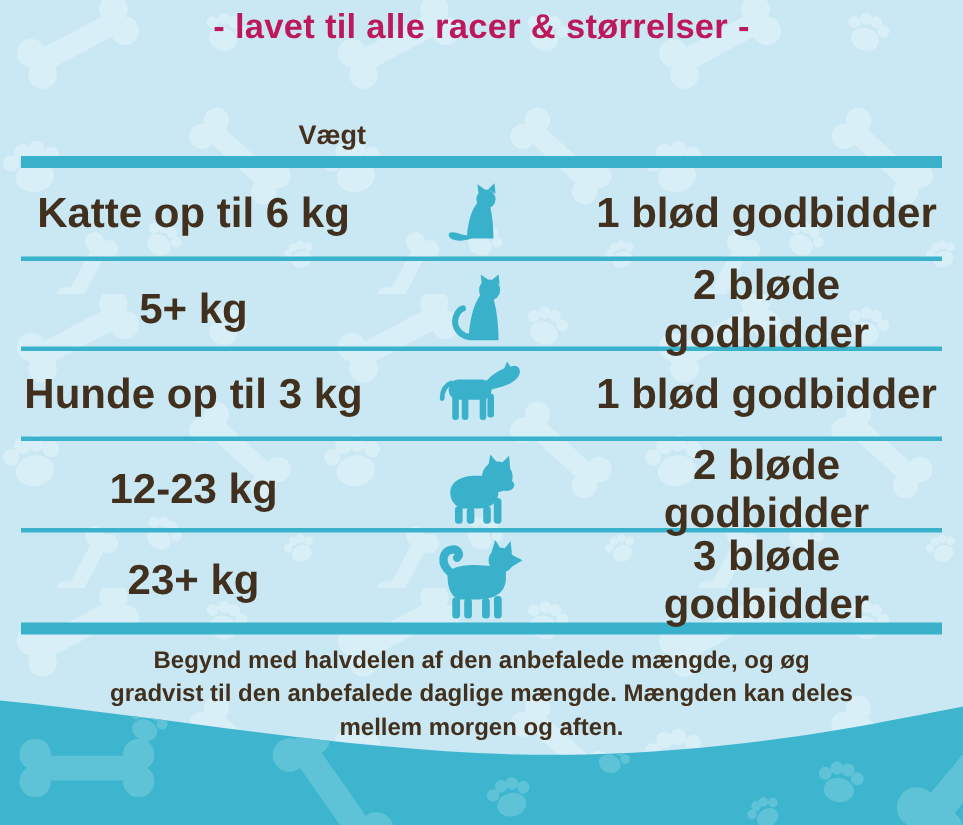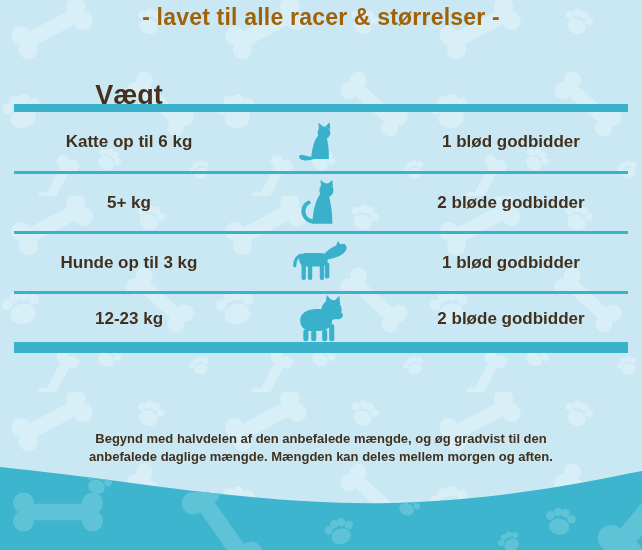--- a/index.html
+++ b/index.html
@@ -7,52 +7,52 @@
     position:relative;
     width:642px;height:550px;
     background:#c9e8f4;
     overflow:hidden;
     font-family:"Liberation Sans",sans-serif;
   }
   .bg-pattern{position:absolute;top:0;left:0;}
   .title{
     position:absolute;top:4px;left:0;width:642px;
     text-align:center;
-    font-size:23px;font-weight:bold;color:#a16207;
+    font-size:23px;font-weight:bold;color:#be185d;
     letter-spacing:0.2px;
   }
   .grid-row{
     display:grid;
     grid-template-columns:230px 150px 234px;
     align-items:center;
   }
   .header-row{
     position:absolute;top:58px;left:14px;width:614px;height:36px;
   }
   .header-cell{
-    text-align:center;
-    font-size:27px;font-weight:bold;color:#45311d;margin-top:22px;
+    text-align:right;
+    font-size:18px;font-weight:bold;color:#45311d;margin-top:22px;
   }
   .dose-table{
     position:absolute;top:104px;left:14px;width:614px;
   }
   .bar{height:8px;background:#39b1cb;}
   .thin-divider{height:3px;background:#3ab2cc;}
   .dose-row{height:59px;}
   .dose-row .cell{text-align:center;}
   .weight-text,.dosing-text{
-    font-size:17px;font-weight:600;color:#41301d;
+    font-size:28px;font-weight:600;color:#41301d;
   }
   .icon-cell{display:flex;justify-content:center;align-items:flex-end;}
   .animal{fill:#39b1cb;}
   .animal .stroke{fill:none;stroke:#39b1cb;}
   .footer-note{
     position:absolute;top:430px;left:72px;width:498px;
     text-align:center;
-    font-size:13px;font-weight:bold;color:#41301d;
+    font-size:16px;font-weight:bold;color:#41301d;
     line-height:1.4;
   }
   .wave{position:absolute;top:450px;left:0;}
 </style>
 </head>
 <body>
 
 <div class="poster">
 
   <svg class="bg-pattern" width="642" height="550" viewBox="0 0 642 550">
@@ -140,40 +140,58 @@
           <rect x="46.5" y="27" width="5.5" height="20" rx="2.5"></rect>
           <path class="stroke" d="M16,18 C11,20 8.5,25 8.5,31" stroke-width="4" stroke-linecap="round"></path>
         </svg>
       </div>
       <div class="cell weight-text" style="grid-column:1;grid-row:1">Hunde op til 3 kg</div>
       <div class="cell dosing-text" style="grid-column:3;grid-row:1">1 blød godbidder</div>
     </div>
 
     <div class="thin-divider"></div>
 
-    <div class="dose-row grid-row" style="height:48px">
+    <div class="dose-row grid-row" style="height:58px">
       <div class="cell weight-text">12-23 kg</div>
       <div class="cell icon-cell">
         <svg class="animal" width="58" height="49" viewBox="0 0 74 62">
           <path d="M45,13 L47,1 L54,9 Z"></path>
           <path d="M56,9 L63,2 L64,13 Z"></path>
           <circle cx="53" cy="20" r="13"></circle>
           <ellipse cx="61" cy="27" rx="6.5" ry="5"></ellipse>
           <path d="M13,33 C13,24 23,19 34,19 L48,19 L54,32 C54,42 47,47 36,47 L23,47 C16.5,45 13,40 13,33 Z"></path>
           <rect x="17" y="45" width="6.5" height="15" rx="3"></rect>
           <rect x="27" y="46" width="6.5" height="14" rx="3"></rect>
           <rect x="41" y="45" width="6.5" height="15" rx="3"></rect>
           <rect x="50" y="38" width="6.5" height="22" rx="3"></rect>
         </svg>
       </div>
       <div class="cell dosing-text">2 bløde godbidder</div>
     </div>
 
     <div class="thin-divider"></div>
 
+    <div class="dose-row grid-row" style="height:60px">
+      <div class="cell weight-text">23+ kg</div>
+      <div class="cell icon-cell">
+        <svg class="animal" width="70" height="54" viewBox="0 0 88 68">
+          <path d="M55,10 L58,0 L63,8 Z"></path>
+          <path d="M65,8 L71,1 L72,11 Z"></path>
+          <circle cx="63" cy="17" r="10.5"></circle>
+          <path d="M71,12 L81,17 L71,23 Z"></path>
+          <path d="M18,30 C18,23 30,21 42,21 L58,22 L67,26 L67,32 C67,44 58,50 44,50 L28,50 C21,48 18,40 18,30 Z"></path>
+          <path class="stroke" d="M20,27 C12,20 13,9 22,8 C27,7.5 29,12 26,15" stroke-width="7" stroke-linecap="round"></path>
+          <rect x="22" y="48" width="6.5" height="18" rx="3"></rect>
+          <rect x="32" y="49" width="6.5" height="17" rx="3"></rect>
+          <rect x="47" y="49" width="6.5" height="17" rx="3"></rect>
+          <rect x="57" y="47" width="6.5" height="19" rx="3"></rect>
+        </svg>
+      </div>
+      <div class="cell dosing-text">3 bløde godbidder</div>
+    </div>
 
     <div class="bar"></div>
   </div>
 
   <div class="footer-note">Begynd med halvdelen af den anbefalede mængde, og øg gradvist til den anbefalede daglige mængde. Mængden kan deles mellem morgen og aften.</div>
 
   <svg class="wave" width="642" height="100" viewBox="0 0 642 100">
     <defs>
       <clipPath id="waveclip">
         <path d="M0,17 C130,30 260,56 390,53 C500,50.5 585,32 642,21 L642,100 L0,100 Z"></path>

